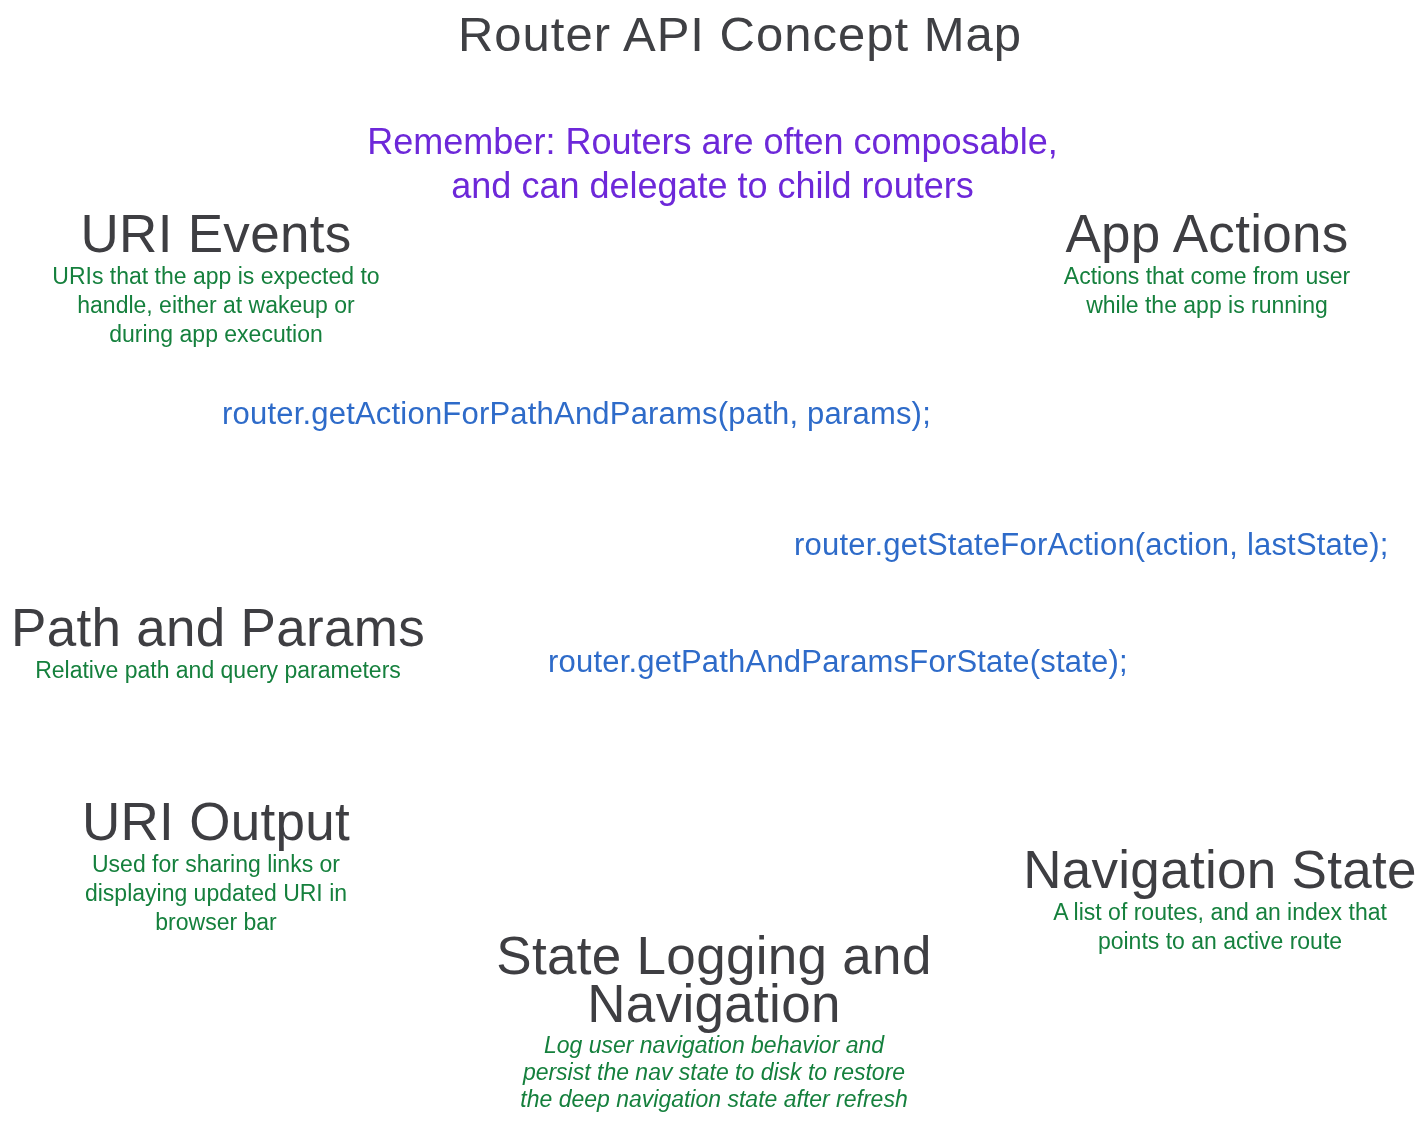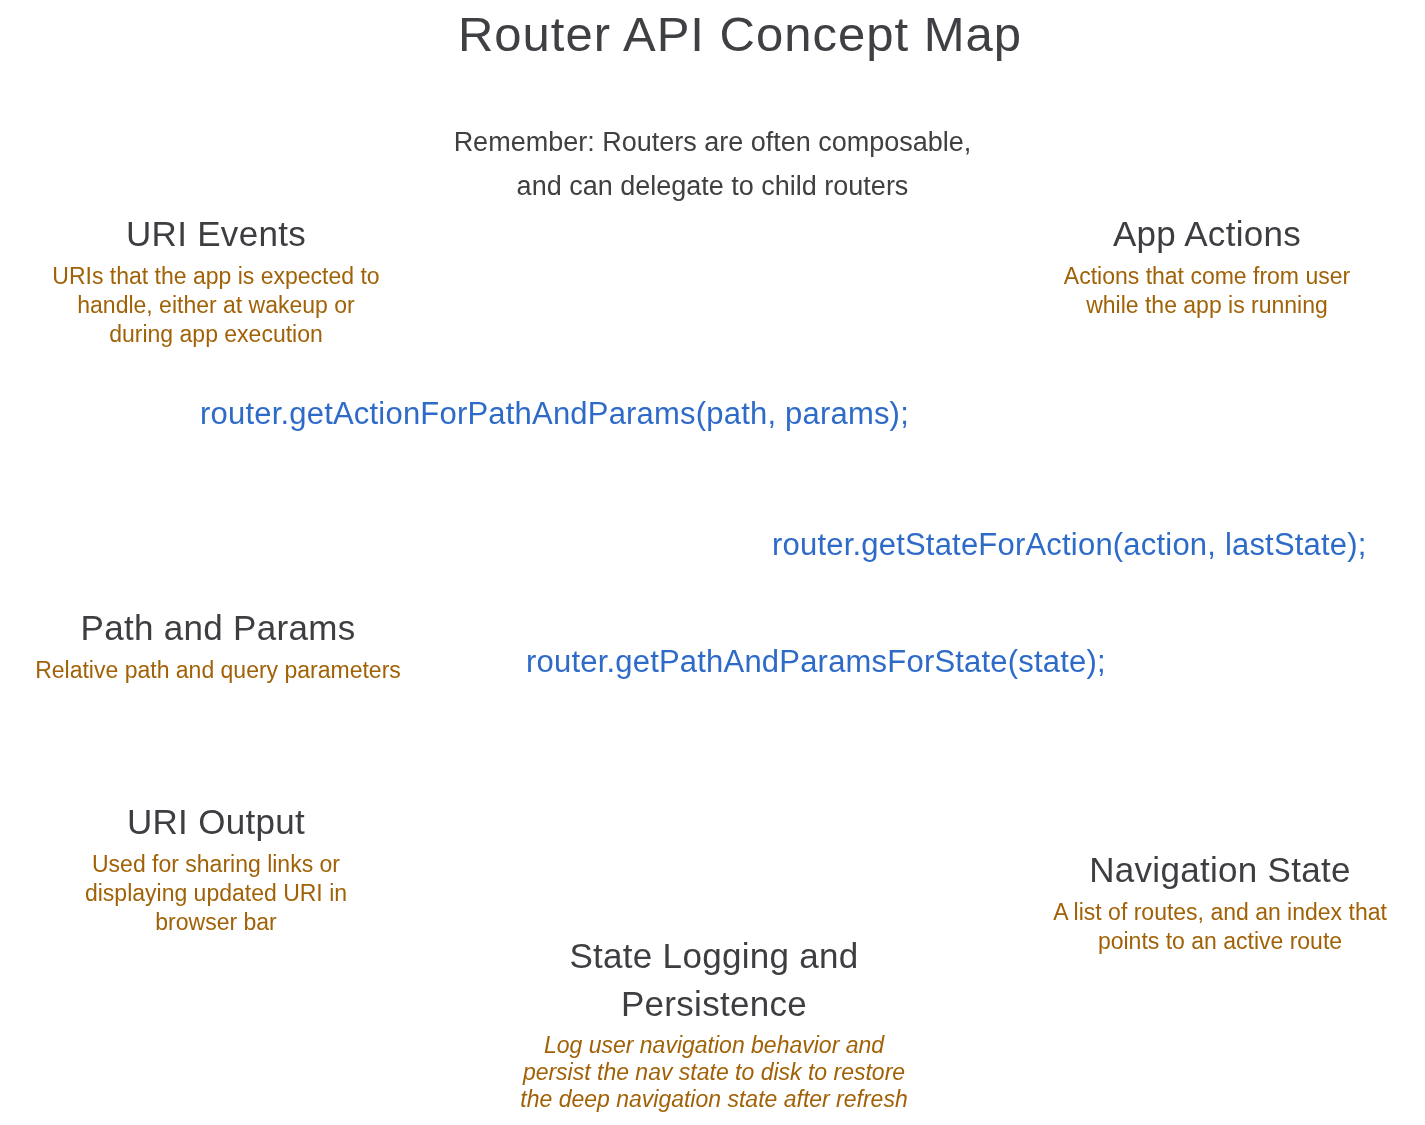--- a/index.html
+++ b/index.html
@@ -19,46 +19,47 @@
   .center { text-align: center; }
 
   .page-title {
     font-size: 49px;
     font-weight: 200;
     letter-spacing: 1px;
     color: #3f4044;
     line-height: 1.1;
   }
   .subtitle {
-    font-size: 27px;
+    font-size: 36px;
     font-weight: 300;
-    color: #404040;
+    color: #6d28d9;
     line-height: 44px;
   }
   .node-heading {
-    font-size: 35px;
+    font-size: 53px;
     font-weight: 300;
     color: #3e3e42;
     line-height: 48px;
     letter-spacing: 0.3px;
   }
   .node-desc {
     font-size: 23px;
     font-weight: 300;
-    color: #a16207;
+    color: #15803d;
     line-height: 29px;
     margin-top: 4px;
   }
   .node-desc-tight { line-height: 27px; font-style: italic; }
   .code-line {
     font-size: 31px;
     font-weight: 300;
     color: #2e6bc9;
     white-space: nowrap;
     letter-spacing: 0.2px;
+    margin-left: 22px;
   }
 </style>
 </head>
 <body>
 
 <div id="canvas">
 
   <div class="abs center page-title" style="left:290px; top:8px; width:900px;">Router API Concept Map</div>
 
   <div class="abs center subtitle" style="left:0; top:120px; width:1425px;">
@@ -109,21 +110,21 @@
     <div class="node-heading">Navigation State</div>
     <div class="node-desc">
       <div>A list of routes, and an index that</div>
       <div>points to an active route</div>
     </div>
   </div>
 
   <div class="abs center" style="left:494px; top:932px; width:440px;">
     <div class="node-heading">
       <div>State Logging and</div>
-      <div>Persistence</div>
+      <div>Navigation</div>
     </div>
     <div class="node-desc node-desc-tight">
       <div>Log user navigation behavior and</div>
       <div>persist the nav state to disk to restore</div>
       <div>the deep navigation state after refresh</div>
     </div>
   </div>
 
 </div>
 

